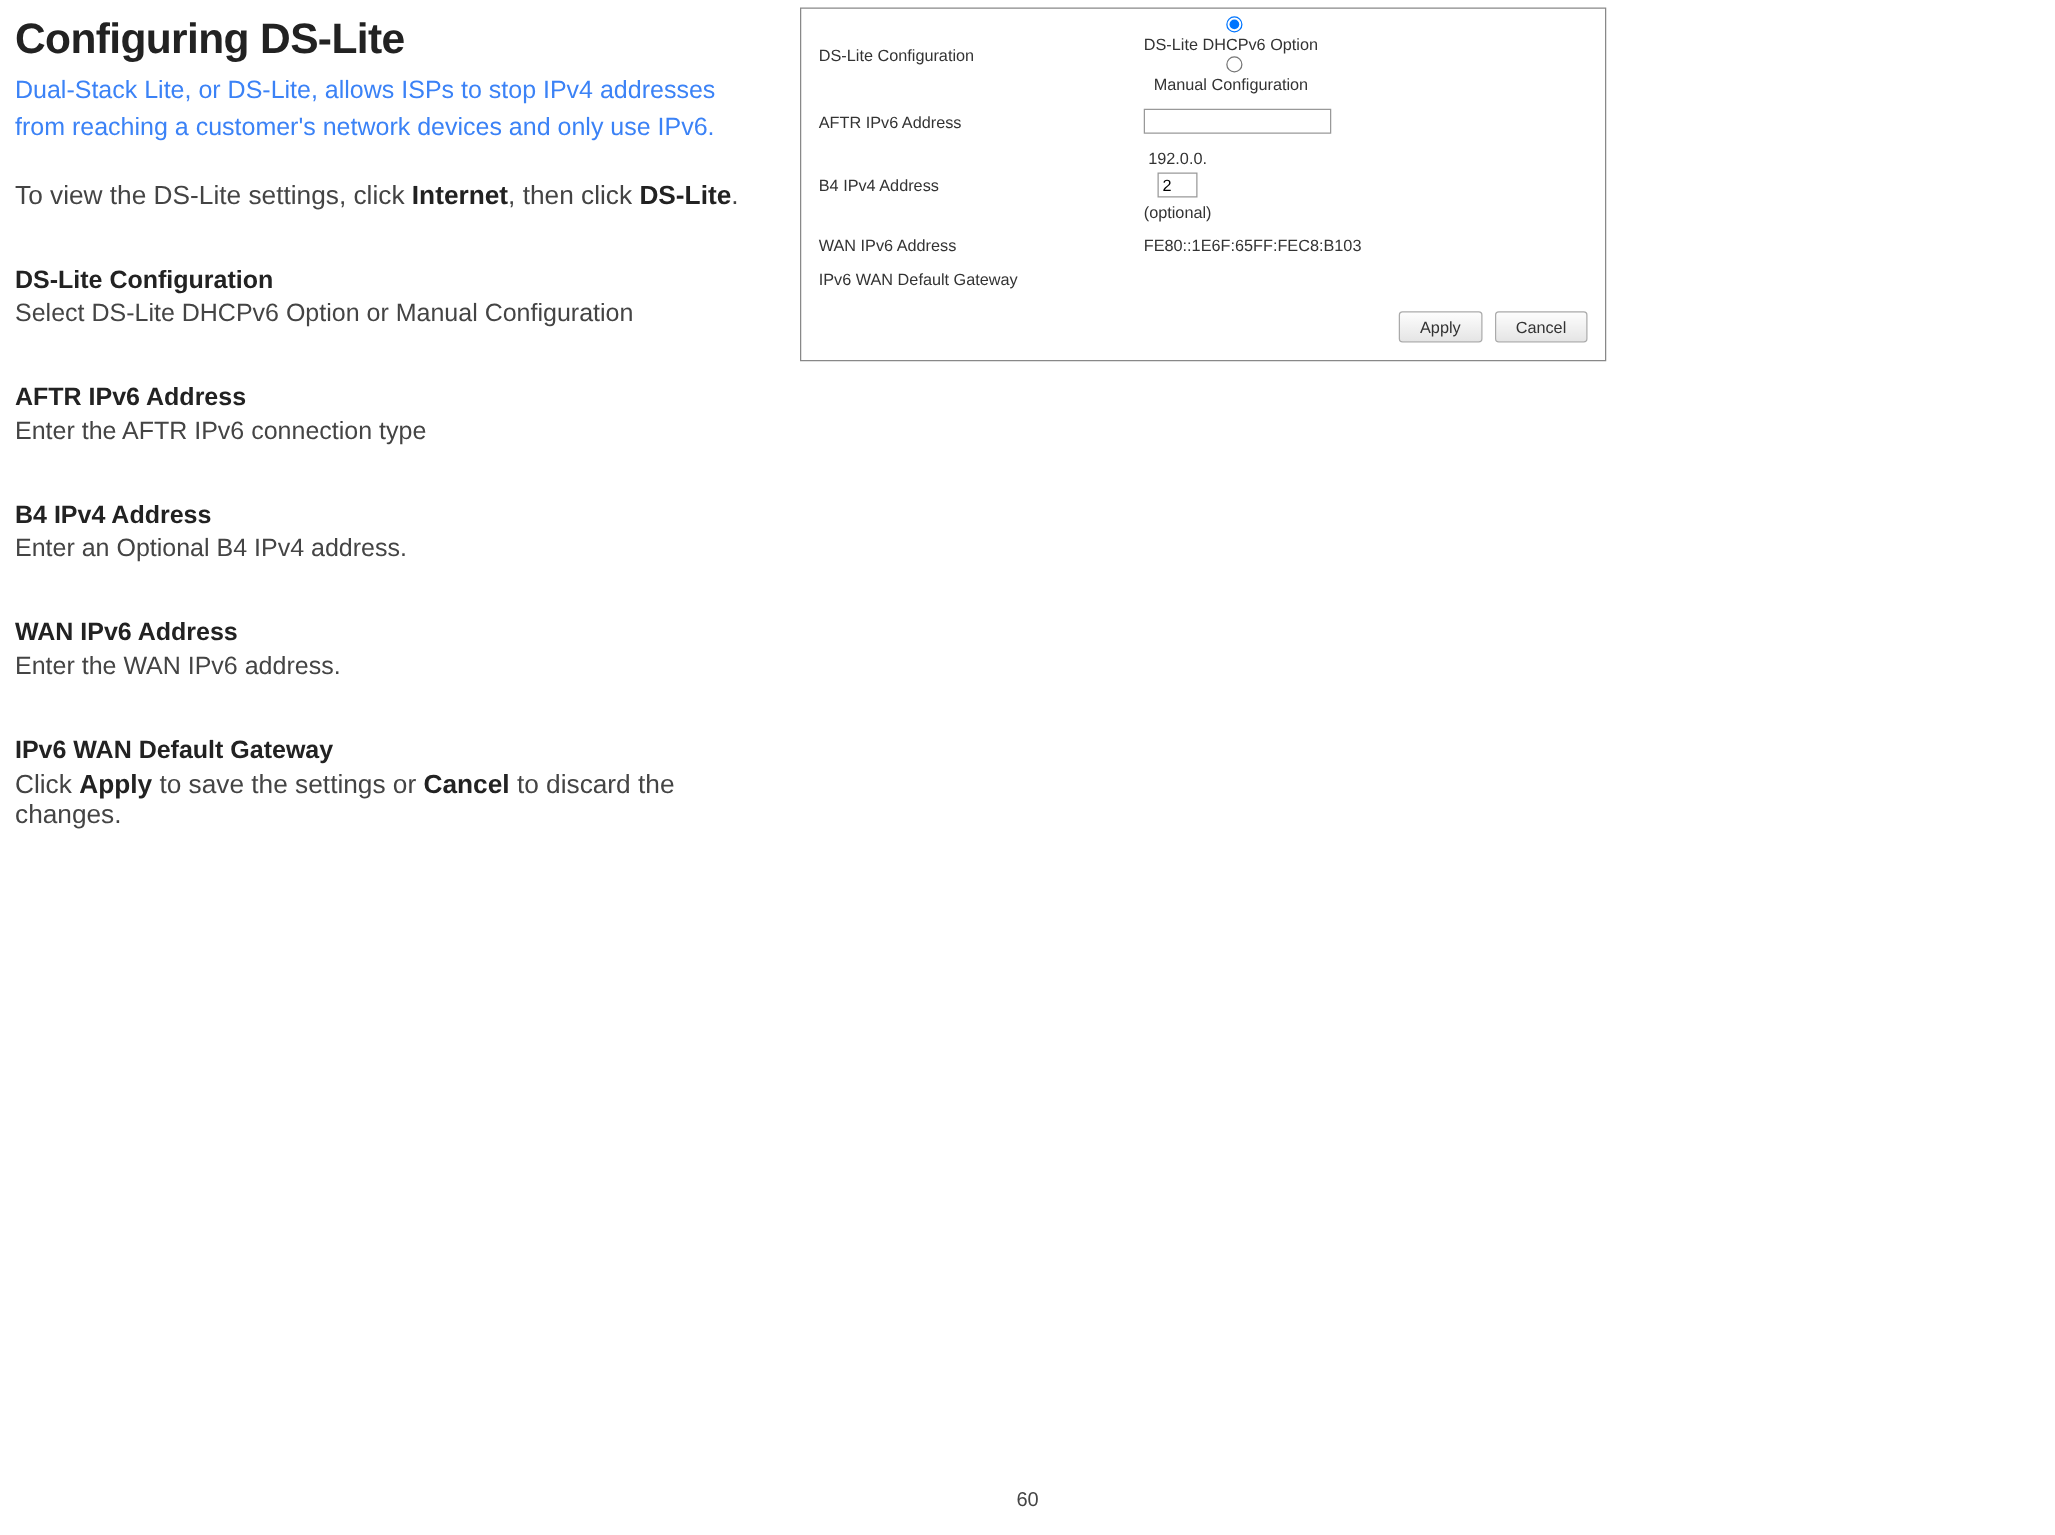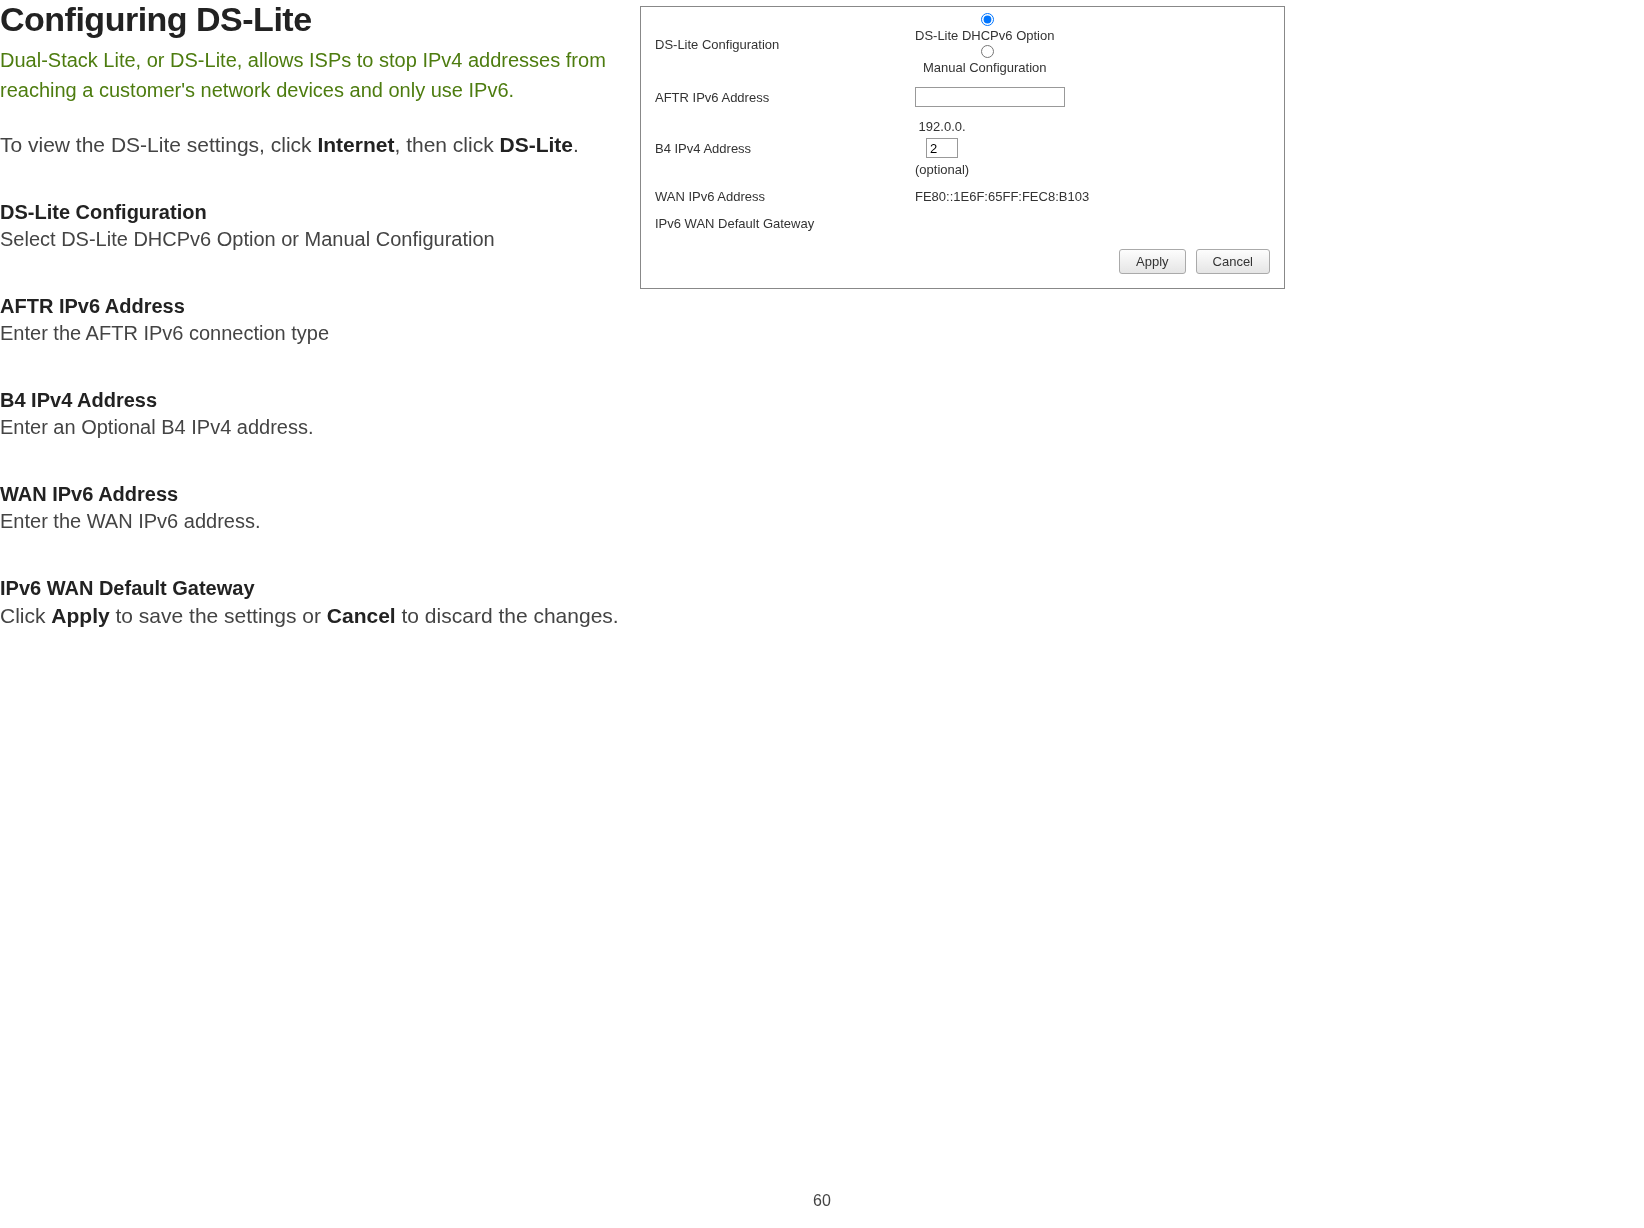--- a/index.html
+++ b/index.html
@@ -13,34 +13,34 @@
       height: 1228px;
       background: #ffffff;
       position: relative;
       color: #333;
     }
     .content-area {
       position: absolute;
       left: 0;
       top: 0;
       width: 620px;
-      padding: 0;
+      padding: 12px;
     }
     h1 {
       font-size: 34px;
       font-weight: bold;
       letter-spacing: -0.5px;
       color: #222;
       margin-bottom: 6px;
       font-family: Arial, Helvetica, sans-serif;
     }
     .intro {
       font-size: 20px;
       line-height: 1.5;
-      color: #4d7c0f;
+      color: #3b82f6;
       margin-bottom: 28px;
       font-weight: 300;
     }
     .nav-line {
       font-size: 21px;
       color: #444;
       margin-bottom: 44px;
       font-weight: 300;
     }
     .section-title {

